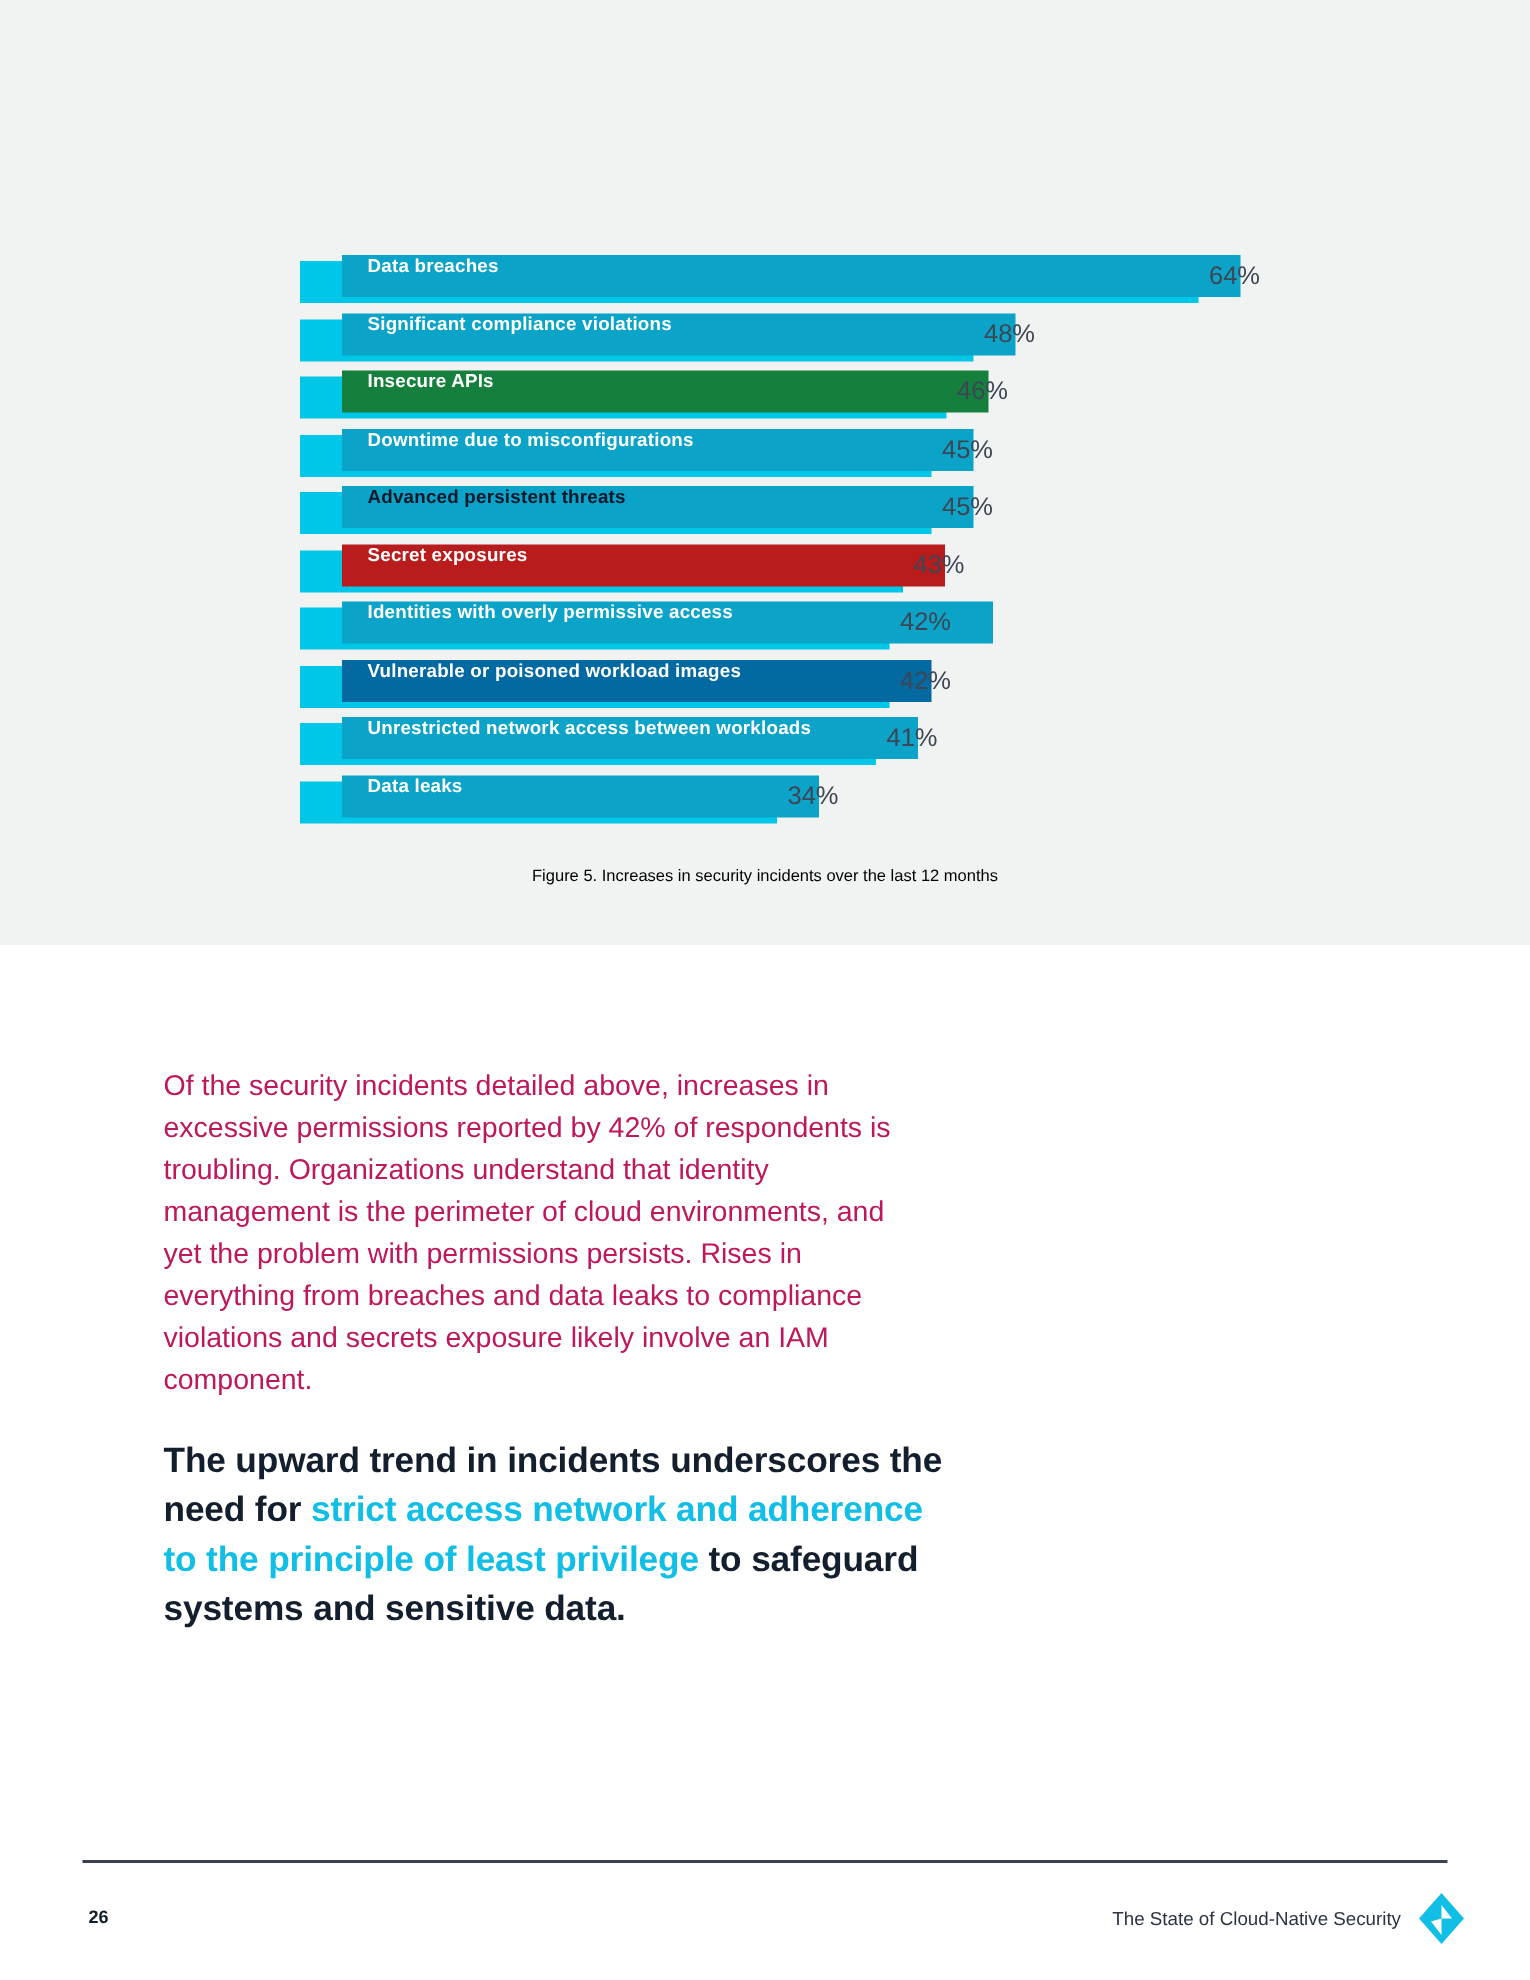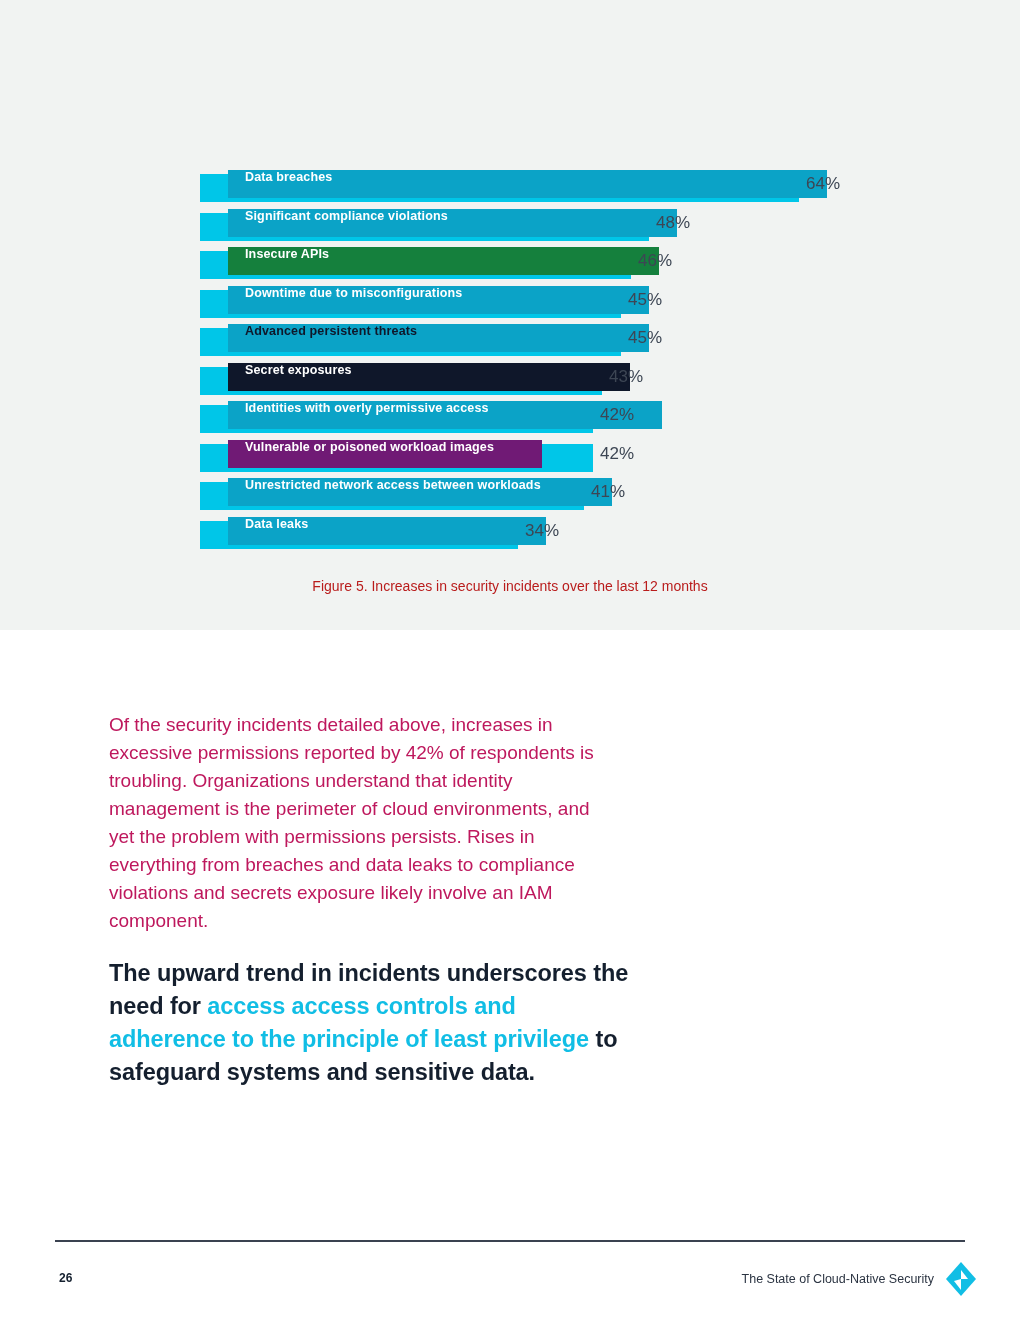--- a/index.html
+++ b/index.html
@@ -44,21 +44,21 @@
     padding-left:17px;white-space:nowrap;
   }
   .bar-value{
     position:absolute;top:2px;height:28px;
     display:flex;align-items:center;
     font-size:17px;color:#3D4654;white-space:nowrap;
   }
 
   .figure-caption{
     position:absolute;left:0;top:578px;width:1020px;
-    text-align:center;font-size:14px;color:#b91c1c;
+    text-align:center;font-size:11px;color:#000000;
   }
 
   
   .body-copy{
     position:absolute;left:109px;top:692px;width:500px;
     font-size:19px;line-height:28px;color:#be185d;
   }
   .pullquote{
     position:absolute;left:109px;top:933px;width:520px;
     font-size:23.5px;line-height:33px;font-weight:bold;
@@ -121,35 +121,35 @@
       </div>
       <div class="bar-row">
         <div class="bar-shadow" style="width: 421px; background: rgb(0, 198, 232);"></div>
         <div class="bar-body" style="width: 421px; background: rgb(11, 163, 199);">
           <span class="bar-label" style="color: #0f172a;">Advanced persistent threats</span>
         </div>
         <div class="bar-value" style="color: rgb(61, 70, 84); left: 432px;">45%</div>
       </div>
       <div class="bar-row">
         <div class="bar-shadow" style="width: 402px; background: rgb(0, 198, 232);"></div>
-        <div class="bar-body" style="width: 402px; background: #0f172a;">
+        <div class="bar-body" style="width: 402px; background: #b91c1c;">
           <span class="bar-label" style="color: rgb(255, 255, 255);">Secret exposures</span>
         </div>
         <div class="bar-value" style="color: rgb(61, 70, 84); left: 413px;">43%</div>
       </div>
       <div class="bar-row">
         <div class="bar-shadow" style="width: 393px; background: rgb(0, 198, 232);"></div>
         <div class="bar-body" style="width: 434px; background: rgb(11, 163, 199);">
           <span class="bar-label" style="color: rgb(255, 255, 255);">Identities with overly permissive access</span>
         </div>
         <div class="bar-value" style="color: rgb(61, 70, 84); left: 404px;">42%</div>
       </div>
       <div class="bar-row">
         <div class="bar-shadow" style="width: 393px; background: rgb(0, 198, 232);"></div>
-        <div class="bar-body" style="width: 314px; background: #701a75;">
+        <div class="bar-body" style="width: 393px; background: #0369a1;">
           <span class="bar-label" style="color: rgb(255, 255, 255);">Vulnerable or poisoned workload images</span>
         </div>
         <div class="bar-value" style="color: rgb(61, 70, 84); left: 404px;">42%</div>
       </div>
       <div class="bar-row">
         <div class="bar-shadow" style="width: 384px; background: rgb(0, 198, 232);"></div>
         <div class="bar-body" style="width: 384px; background: rgb(11, 163, 199);">
           <span class="bar-label" style="color: rgb(255, 255, 255);">Unrestricted network access between workloads</span>
         </div>
         <div class="bar-value" style="color: rgb(61, 70, 84); left: 395px;">41%</div>
@@ -162,21 +162,21 @@
         <div class="bar-value" style="color: rgb(61, 70, 84); left: 329px;">34%</div>
       </div>
     </div>
 
   <div class="figure-caption">Figure 5. Increases in security incidents over the last 12 months</div>
 </div>
 
 <p class="body-copy">Of the security incidents detailed above, increases in excessive permissions reported by 42% of respondents is troubling. Organizations understand that identity management is the perimeter of cloud environments, and yet the problem with permissions persists. Rises in everything from breaches and data leaks to compliance violations and secrets exposure likely involve an IAM component.</p>
 
 <p class="pullquote">
-  <span>The upward trend in incidents underscores the need for </span><span class="hl">access access controls and adherence to the principle of least privilege</span><span> to safeguard systems and sensitive data.</span>
+  <span>The upward trend in incidents underscores the need for </span><span class="hl">strict access network and adherence to the principle of least privilege</span><span> to safeguard systems and sensitive data.</span>
 </p>
 
 <div class="footer-rule"></div>
 
 <div class="page-number">26</div>
 
 <div class="footer-title">The State of Cloud-Native Security</div>
 
 <div class="footer-logo">
   <svg viewBox="0 0 30 34" width="30" height="34" aria-hidden="true">

